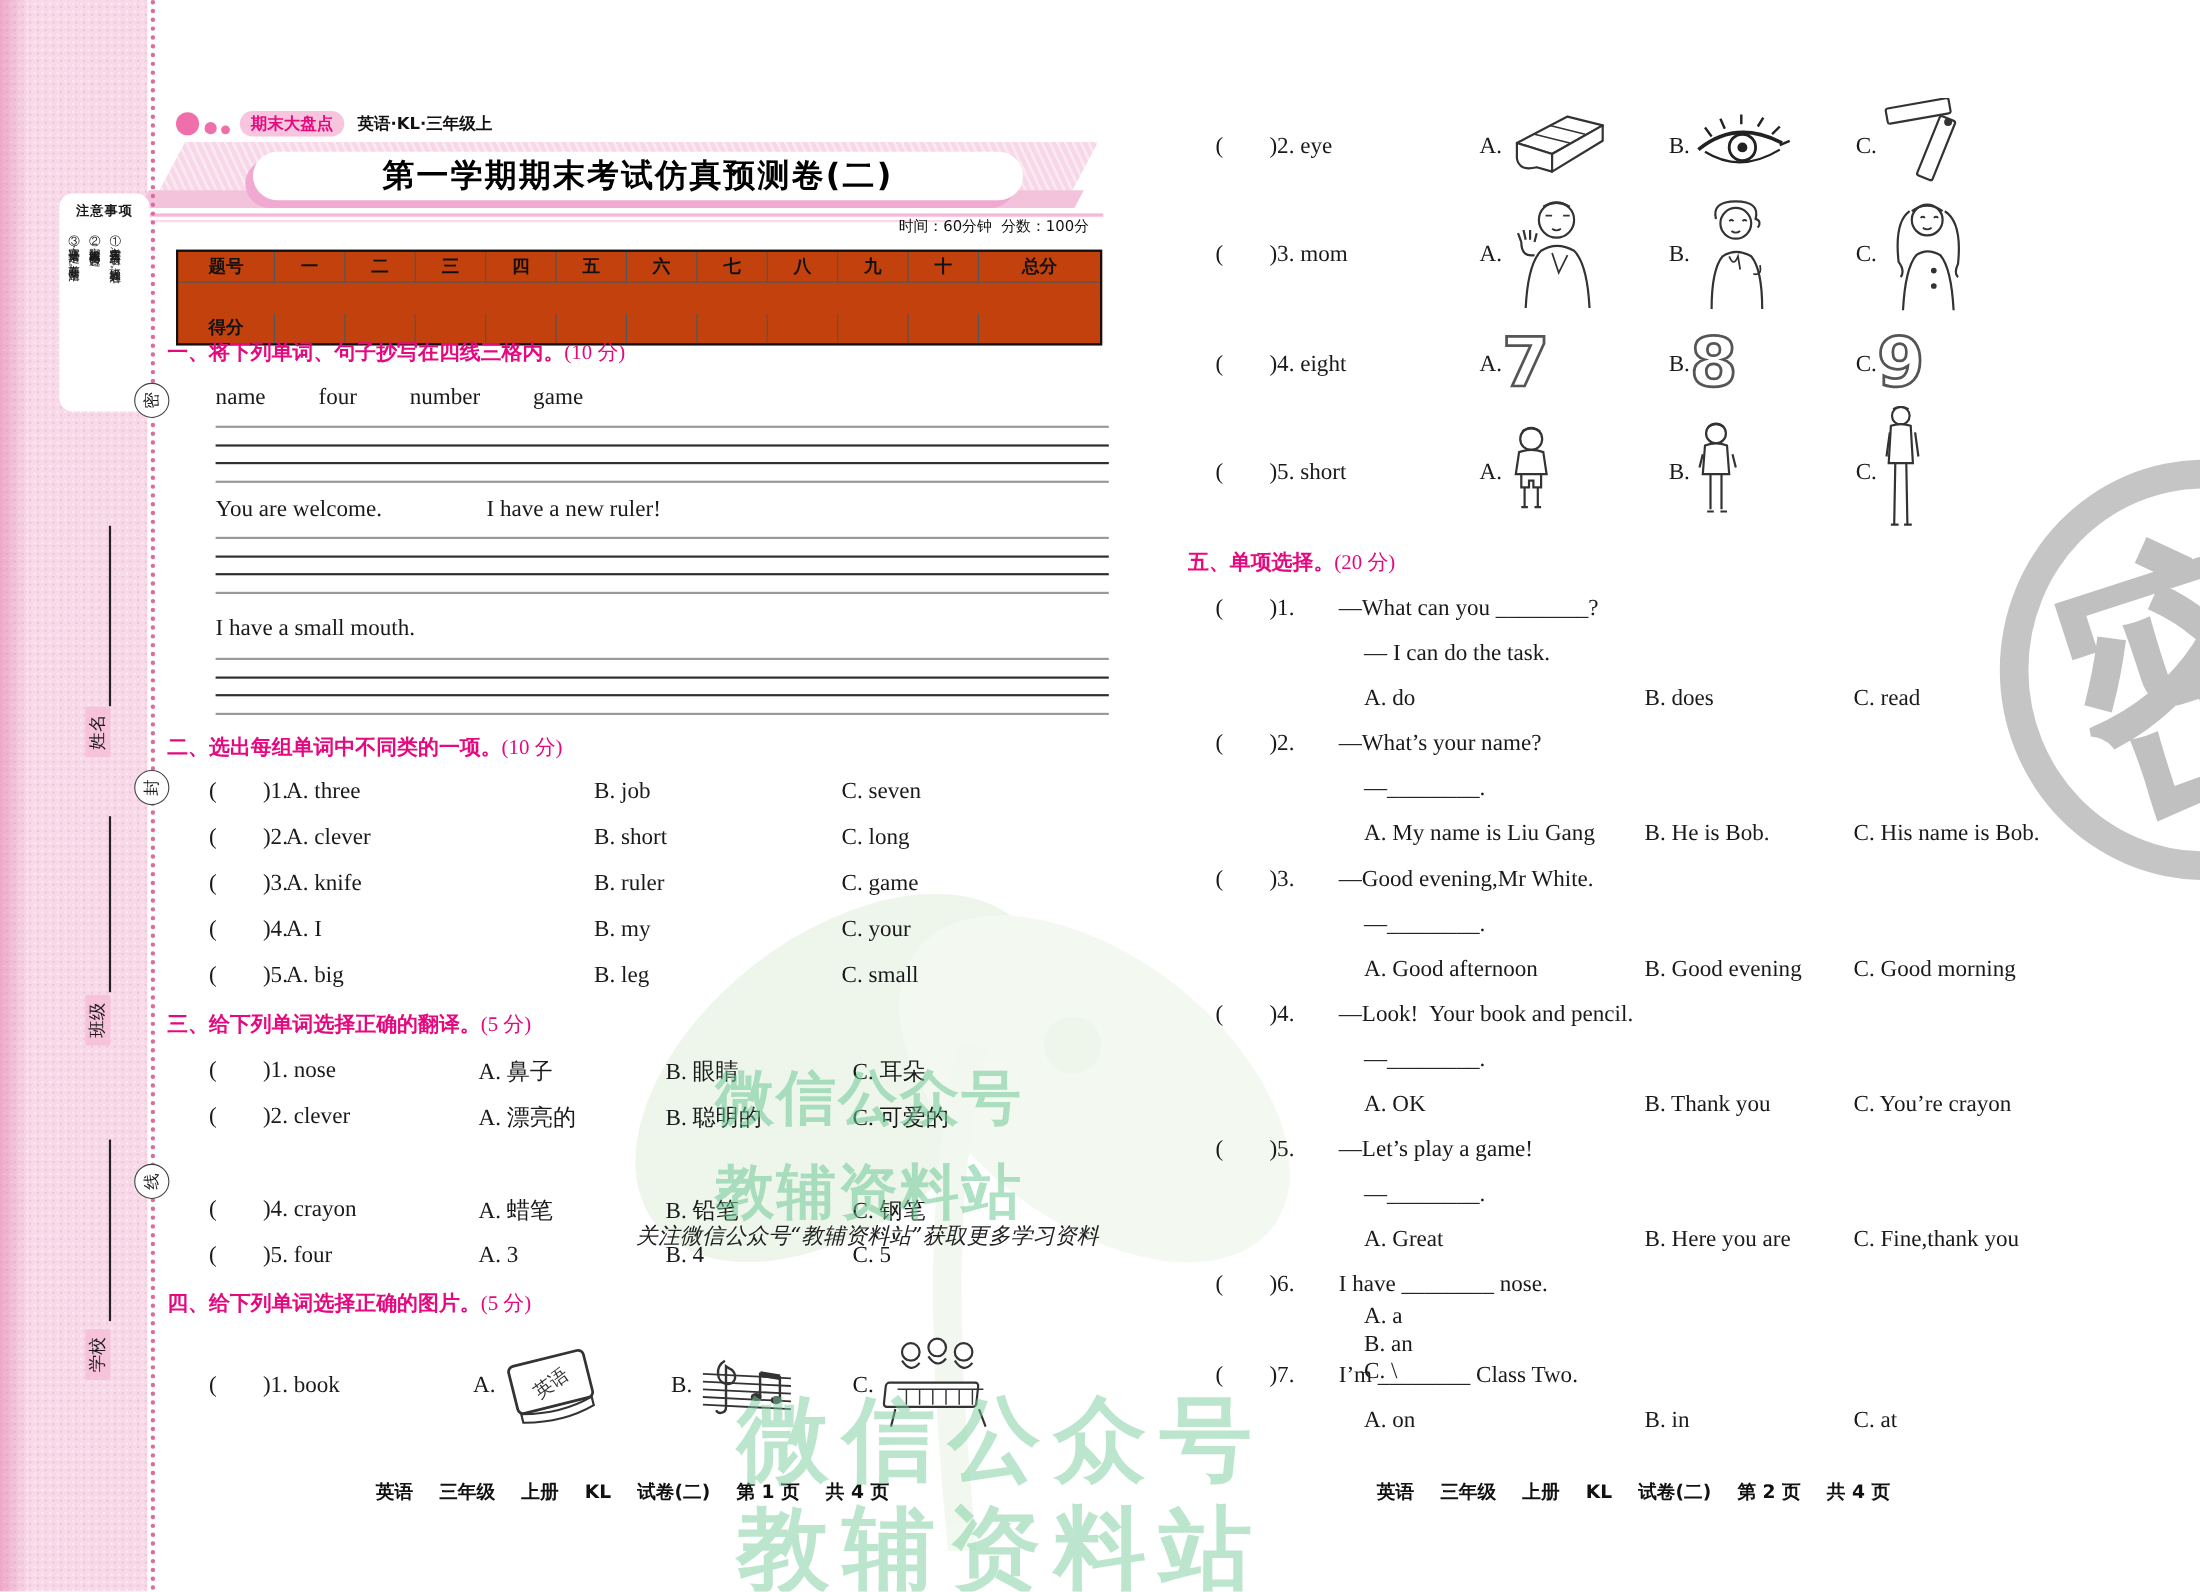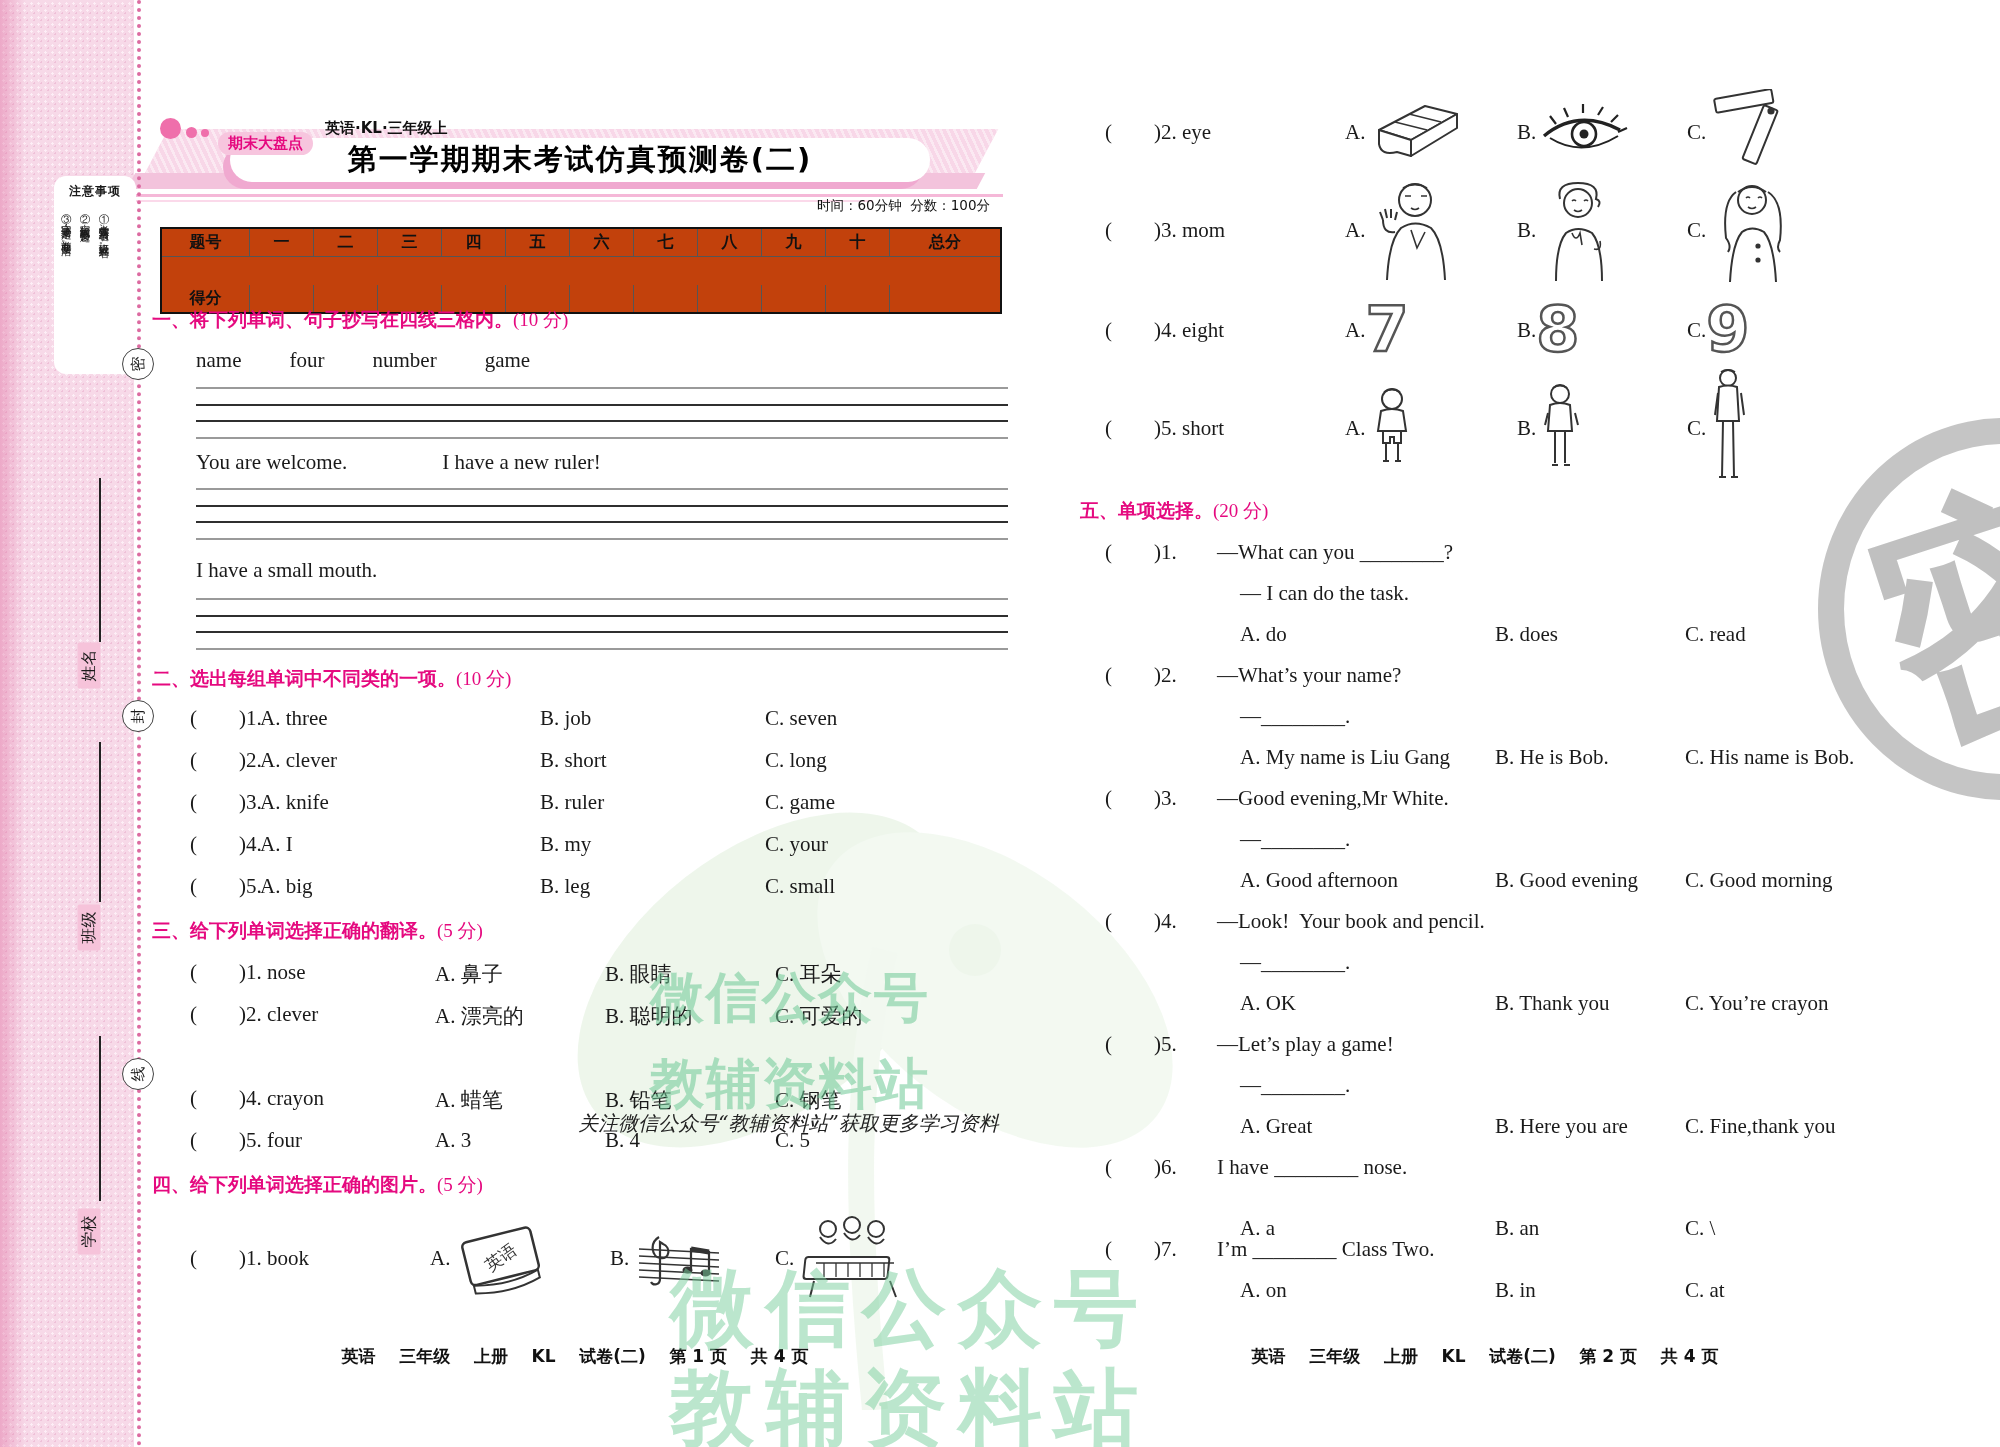--- a/index.html
+++ b/index.html
@@ -23,21 +23,21 @@
     white-space:nowrap;z-index:3;border-radius:2px;}
   .seal{position:absolute;left:122px;width:30px;height:30px;border:1.5px solid #444;border-radius:50%;background:#fff;
     display:flex;align-items:center;justify-content:center;font-size:15px;transform:rotate(-90deg);z-index:4;
     font-family:"DejaVu Sans",sans-serif;}
   
   .brand-row{position:absolute;left:160px;top:101px;display:flex;align-items:center;z-index:2;}
   .dot-big{width:21px;height:21px;border-radius:50%;background:#ef6fab;}
   .dot-mid{width:11px;height:11px;border-radius:50%;background:#ef6fab;margin-left:5px;margin-top:8px;}
   .dot-sm{width:8px;height:8px;border-radius:50%;background:#ef6fab;margin-left:4px;margin-top:10px;}
   .brand-badge{margin-left:9px;background:#f7c5de;border-radius:12px;padding:2px 10px;
-    font-family:"DejaVu Sans","Liberation Sans",sans-serif;font-weight:bold;font-size:15px;color:#e5097f;margin-top:31px;}
+    font-family:"DejaVu Sans","Liberation Sans",sans-serif;font-weight:bold;font-size:15px;color:#e5097f;}
   .brand-caption{margin-left:12px;font-family:"DejaVu Sans","Liberation Sans",sans-serif;font-weight:bold;font-size:15px;color:#111;}
   .banner{position:absolute;left:125px;top:127px;width:885px;height:64px;z-index:1;}
   .banner-bg{position:absolute;left:30px;top:2px;width:830px;height:50px;background:#f8d7e8;transform:skewX(-28deg);
     background-image:repeating-linear-gradient(45deg,rgba(255,255,255,.45) 0 2px,transparent 2px 5px);}
   .banner-bg2{position:absolute;left:6px;top:46px;width:850px;height:16px;background:#f3c3dc;transform:skewX(-28deg);}
   .title-pill{position:absolute;left:105px;top:11px;width:700px;height:44px;background:#fff;border-radius:23px;
     box-shadow:-7px 7px 0 #f0a9d0;display:flex;align-items:center;justify-content:center;}
   .page-title{font-family:"DejaVu Sans","Liberation Sans",sans-serif;font-weight:bold;font-size:29px;letter-spacing:2px;color:#000;}
   .rule1{position:absolute;left:125px;top:194px;width:878px;height:3px;background:#f5b8d8;z-index:1;}
   .rule2{position:absolute;left:125px;top:200px;width:748px;height:2px;background:#fbd9ea;z-index:1;}
@@ -463,20 +463,20 @@
 
   <div class="row q-row" style="top:909px;"><span class="no">(        )4.</span><span>—Look!  Your book and pencil.</span></div>
   <div class="row q2-row" style="top:950px;"><span>—________.</span></div>
   <div class="row opt-row" style="top:991px;"><span class="a">A. OK</span><span class="b">B. Thank you</span><span class="c">C. You’re crayon</span></div>
 
   <div class="row q-row" style="top:1032px;"><span class="no">(        )5.</span><span>—Let’s play a game!</span></div>
   <div class="row q2-row" style="top:1073px;"><span>—________.</span></div>
   <div class="row opt-row" style="top:1114px;"><span class="a">A. Great</span><span class="b">B. Here you are</span><span class="c">C. Fine,thank you</span></div>
 
   <div class="row q-row" style="top:1155px;"><span class="no">(        )6.</span><span>I have ________ nose.</span></div>
-  <div class="row opt-row" style="top:1216px;"><span class="a">A. a</span><span class="b">B. an</span><span class="c">C. \</span></div>
+  <div class="row opt-row" style="top:1184px;flex-direction:column;"><span class="a">A. a</span><span class="b">B. an</span><span class="c">C. \</span></div>
 
   <div class="row q-row" style="top:1237px;"><span class="no">(        )7.</span><span>I’m ________ Class Two.</span></div>
   <div class="row opt-row" style="top:1278px;"><span class="a">A. on</span><span class="b">B. in</span><span class="c">C. at</span></div>
 
   <div class="footer footer-right">英语    三年级    上册    KL    试卷(二)    第 2 页    共 4 页</div>
 
 </div>
 
 </body></html>

